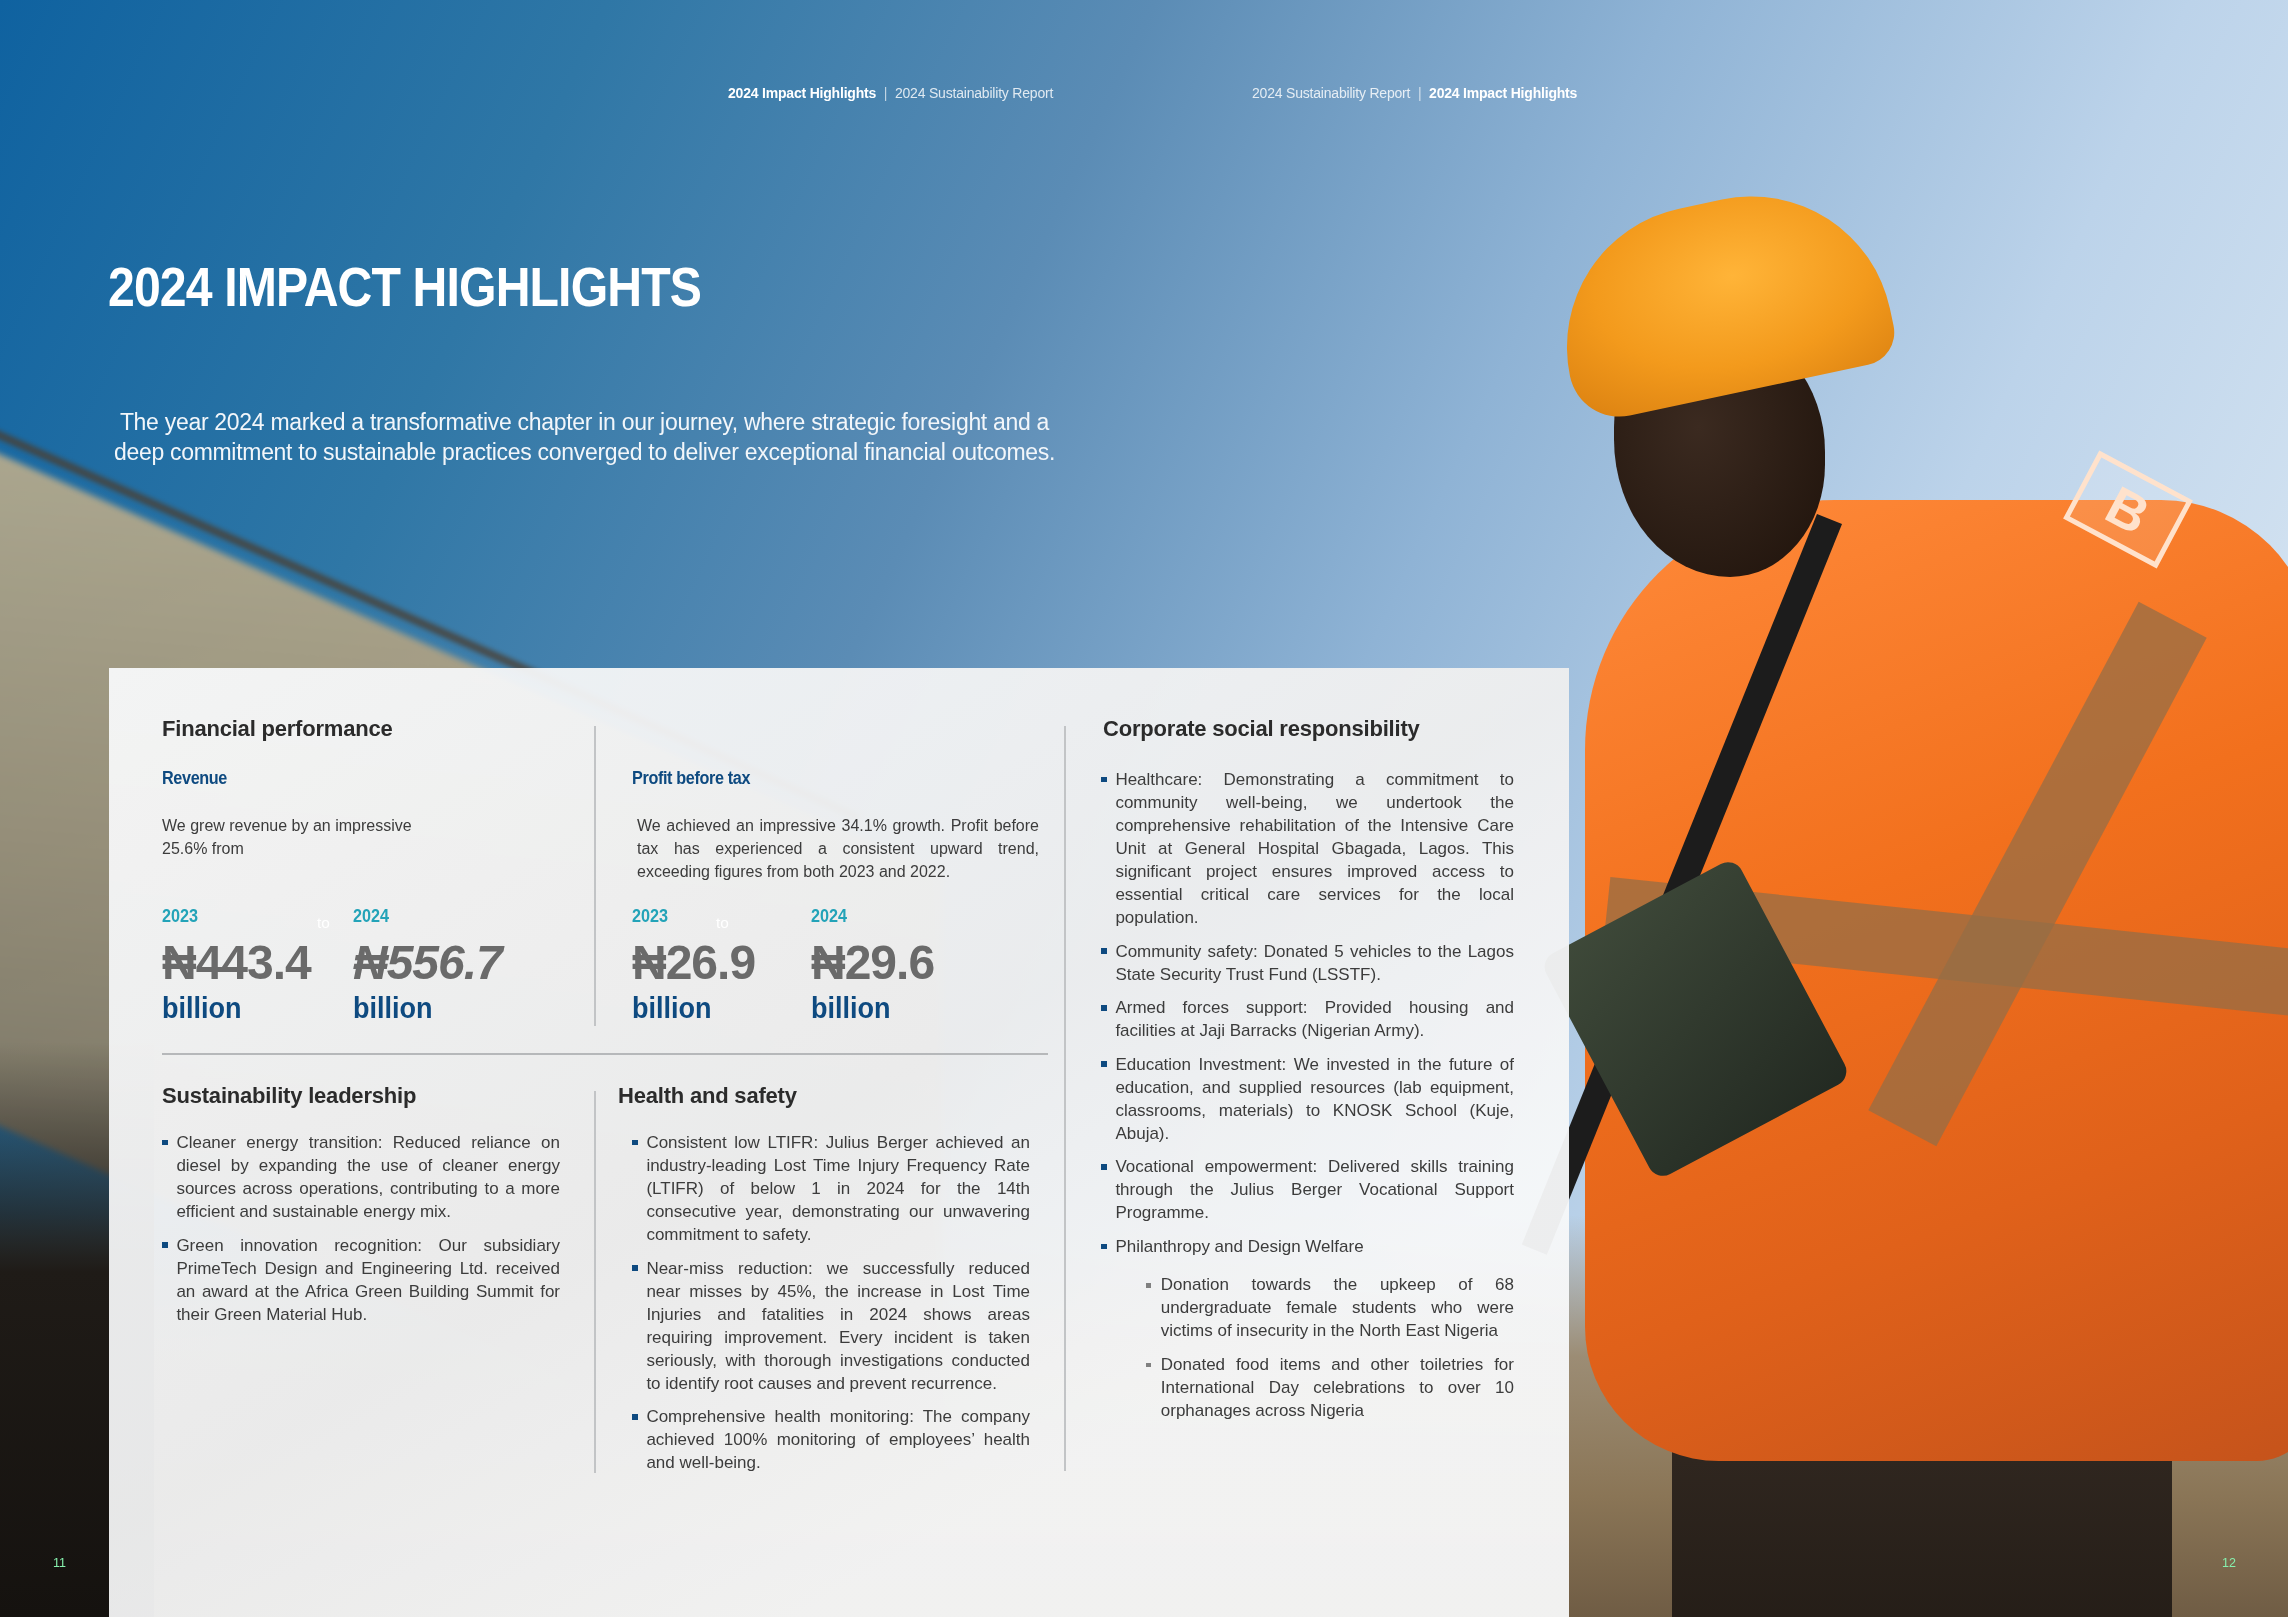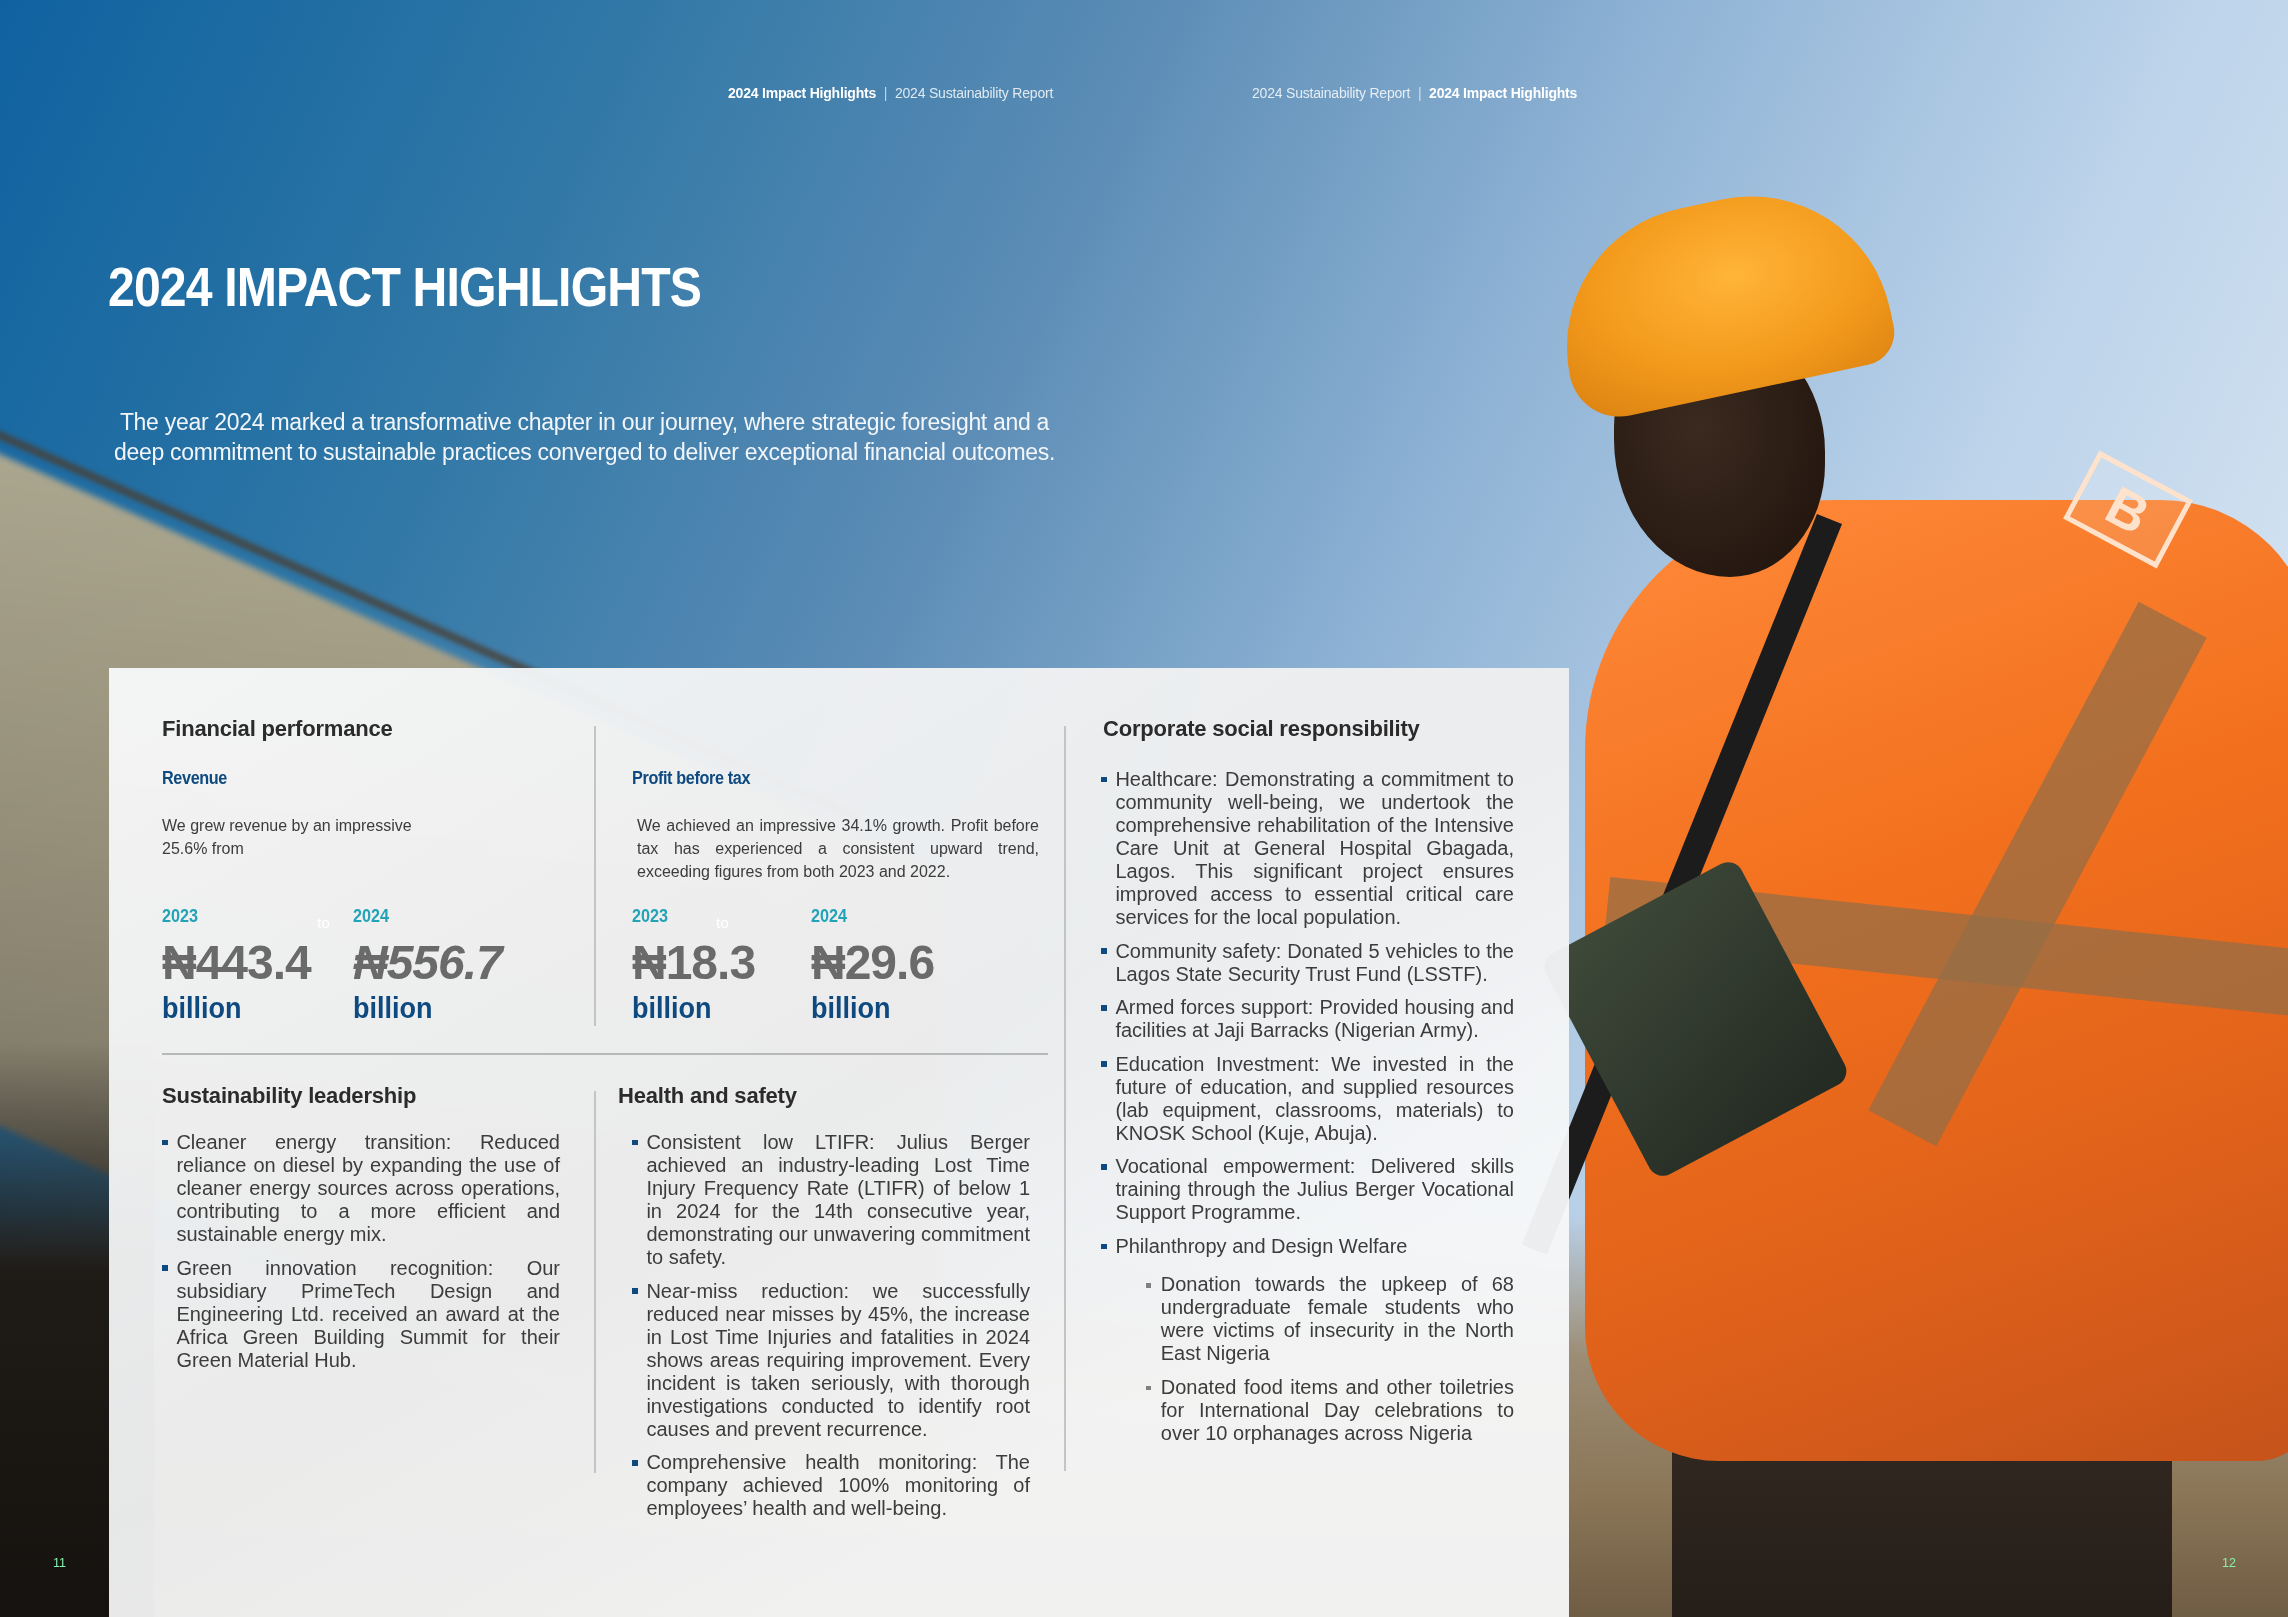--- a/index.html
+++ b/index.html
@@ -126,21 +126,21 @@
   .year { font-weight: bold; font-size: 18px; color: #23a3b8; transform: scaleX(0.9); transform-origin: left; }
   .to { font-size: 15.4px; color: #fff; }
   .amount { font-weight: bold; font-size: 48px; color: #6a6a6a; letter-spacing: -1px; line-height: 48px; }
   .unit { font-weight: bold; font-size: 30px; color: #0e4a80; transform: scaleX(0.9); transform-origin: left; line-height: 33px; }
   .vline { position: absolute; width: 1.9px; background: #c2c4c6; }
   .hline { position: absolute; height: 1.9px; background: #b6b8ba; }
 
   ul.bullets { list-style: none; }
   ul.bullets li {
     position: relative; padding-left: 14.4px; margin-bottom: 10.6px;
-    font-size: 20px; line-height: 23px; color: #3c3c3c; text-align: justify;
+    font-size: 17px; line-height: 23px; color: #3c3c3c; text-align: justify;
   }
   ul.bullets li .bullet {
     position: absolute; left: 0; top: 8.6px; width: 5.8px; height: 5.8px; background: #0e4a80;
   }
   ul.sub { list-style: none; margin-top: 15.4px; padding-left: 31px; }
   ul.sub li { position: relative; padding-left: 14.4px; margin-bottom: 10.6px; text-align: justify; }
   ul.sub li .bullet { position: absolute; left: 0; top: 9.6px; width: 4.8px; height: 4.8px; background: #808080; }
 
   .page-num { position: absolute; top: 1556px; font-size: 12.5px; color: #86efac; }
 </style>
@@ -195,21 +195,21 @@
   <div class="abs unit" style="left:53px; top:323px;">billion</div>
   <div class="abs unit" style="left:244px; top:323px;">billion</div>
 
   <div class="vline" style="left:485px; top:58px; height:300px;"></div>
 
   <div class="abs h3" style="left:523px; top:100px;">Profit before tax</div>
   <div class="abs body justify" style="left:528px; top:146px; width:402px;">We achieved an impressive 34.1% growth. Profit before tax has experienced a consistent upward trend, exceeding figures from both 2023 and 2022.</div>
   <div class="abs year" style="left:523px; top:238px;">2023</div>
   <div class="abs to" style="left:607px; top:246px;">to</div>
   <div class="abs year" style="left:702px; top:238px;">2024</div>
-  <div class="abs amount" style="left:523px; top:271px;">₦18.3</div>
+  <div class="abs amount" style="left:523px; top:271px;">₦26.9</div>
   <div class="abs amount" style="left:702px; top:271px;">₦29.6</div>
   <div class="abs unit" style="left:523px; top:323px;">billion</div>
   <div class="abs unit" style="left:702px; top:323px;">billion</div>
 
   <div class="vline" style="left:955px; top:58px; height:745px;"></div>
 
   <div class="hline" style="left:53px; top:385px; width:886px;"></div>
 
   <div class="abs h2" style="left:53px; top:415px;">Sustainability leadership</div>
   <ul class="abs bullets" style="left:53px; top:463px; width:398px;">

